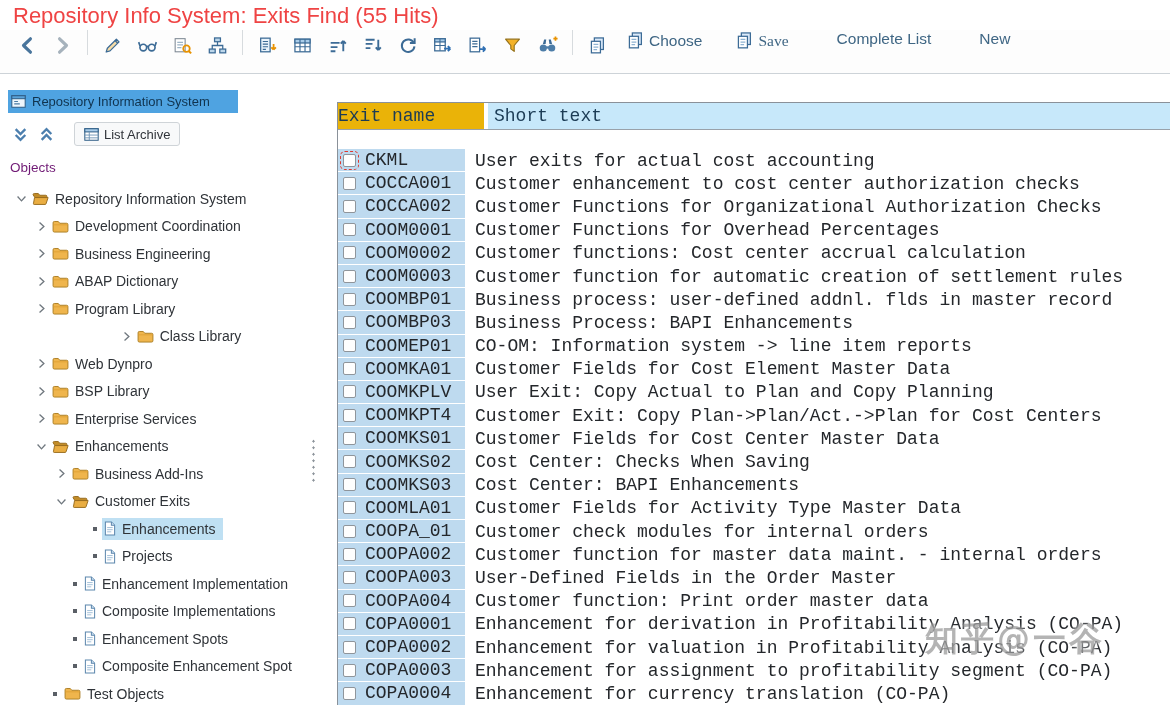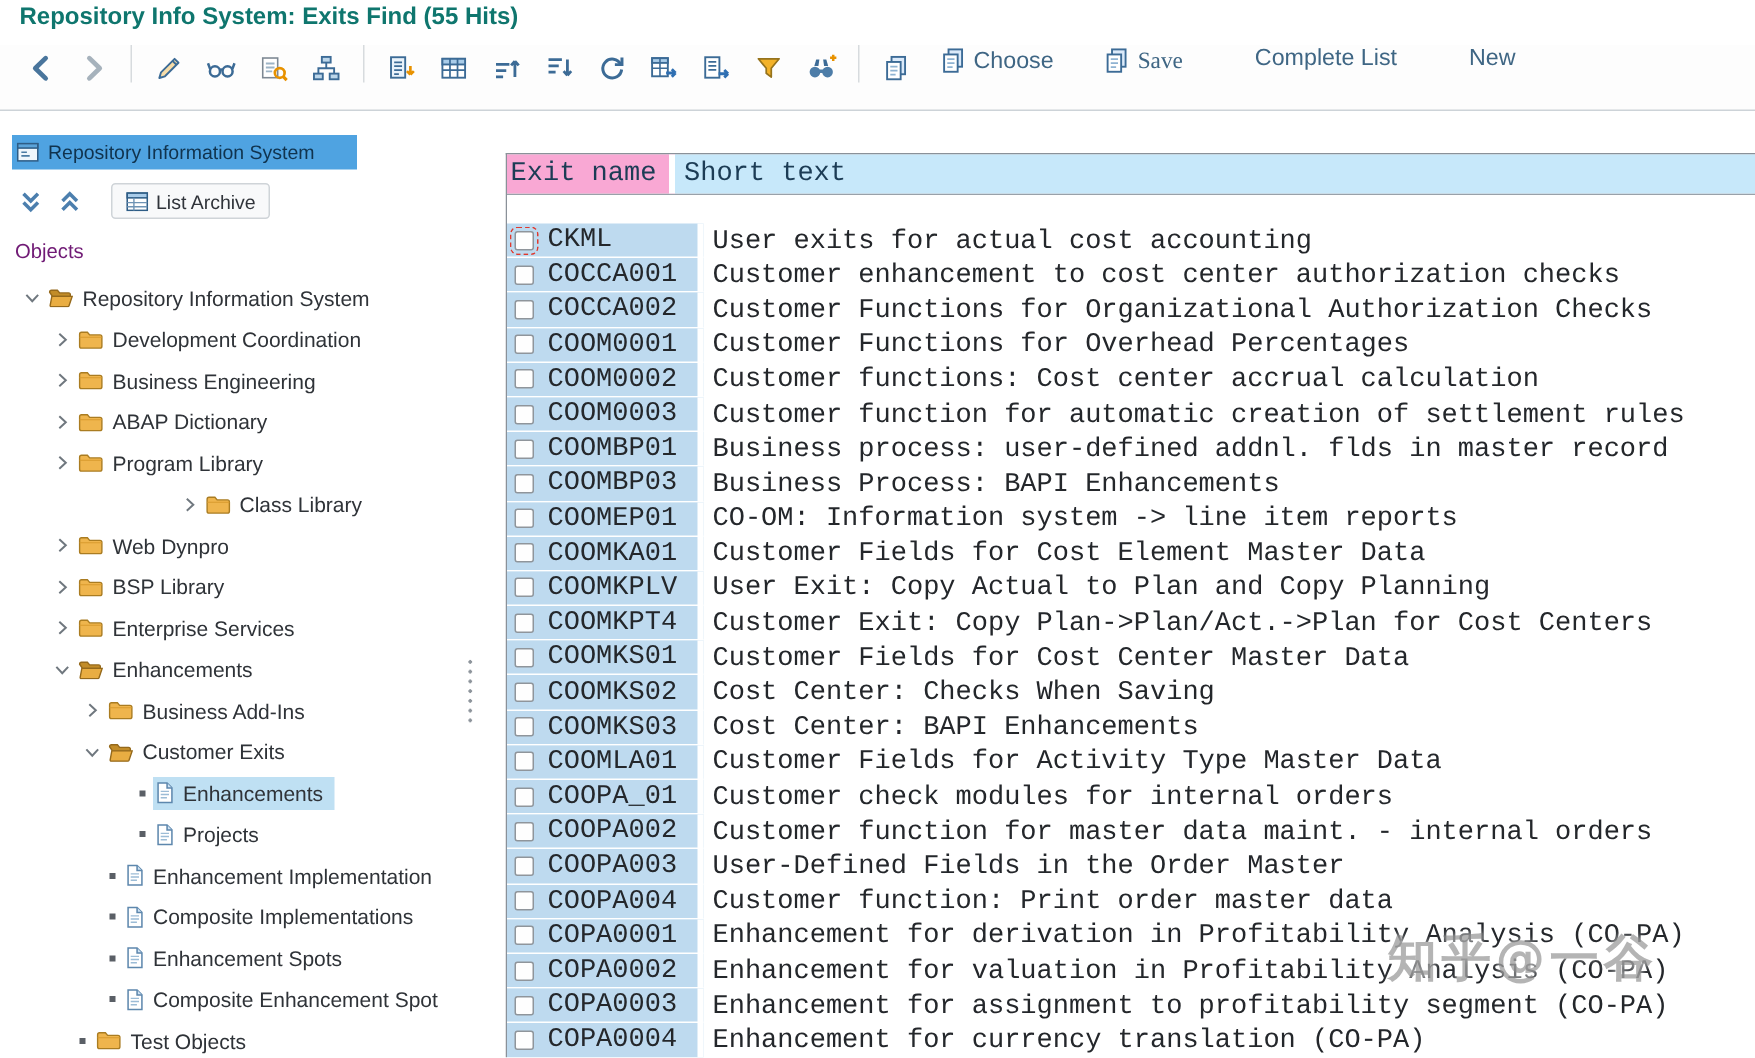--- a/index.html
+++ b/index.html
@@ -4,21 +4,21 @@
 <style>
   * { box-sizing: border-box; }
   html,body { margin:0; padding:0; }
   body {
     width:1170px; height:705px; overflow:hidden; position:relative;
     background:#ffffff;
     font-family:"Liberation Sans","DejaVu Sans",sans-serif;
   }
 
   
-  .titlebar { height:30px; padding:3px 0 0 13px; font-size:16px; color:#0f766e; white-space:nowrap;font-weight:bold; }
+  .titlebar { height:30px; padding:3px 0 0 13px; font-size:22px; color:#ef4444; white-space:nowrap; }
 
   
   .toolbar { height:44px; display:flex; align-items:flex-start; padding:0 10px; border-bottom:1px solid #cdd3d8; background:#fdfdfd; }
   .tb-btn { width:31px; height:31px; border:none; background:transparent; display:flex; align-items:center; justify-content:center; padding:0; margin:0 2px; cursor:pointer; border-radius:3px; }
   .tb-ico { display:flex; }
   .tb-ico svg { width:21px; height:21px; }
   .tb-sep { width:1px; height:25px; background:#d7dbde; margin:0 7px; }
   .tb-combo { display:flex; align-items:center; gap:3px; margin:0 4px; cursor:pointer; }
   .tb-combo-label, .tb-text { font-size:15.5px; color:#3f6684; white-space:nowrap; }
   .tb-text { cursor:pointer; }
@@ -52,21 +52,21 @@
 
   .splitter { position:absolute; left:311px; top:364px; width:5px; height:46px;
     background-image:radial-gradient(circle,#8d949b 1.1px,transparent 1.3px);
     background-size:5px 6.5px; cursor:col-resize; }
 
   
   .main { position:absolute; left:337px; top:28px; width:833px; height:603px; overflow:hidden; }
   .grid { width:853px; border:1px solid #8a9199; border-right:none; }
   .hrow { display:flex; height:27px; border-bottom:1px solid #99a1a9;
     font-family:"Liberation Mono","DejaVu Sans Mono",monospace; font-size:18px; color:#1c3c55; }
-  .h1 { width:112px; background:#f9a8d4; border-right:4px solid #fff; text-align:center; padding-right:6px; line-height:26px; flex:none; }
+  .h1 { width:150px; background:#eab308; border-right:4px solid #fff; text-align:left; padding-right:6px; line-height:26px; flex:none; }
   .h2 { flex:1; background:#c7e8fa; padding-left:6px; line-height:26px; }
   .gaprow { height:19px; background:#fff; }
   .trow { display:flex; height:23.2px; font-family:"Liberation Mono","DejaVu Sans Mono",monospace; font-size:18px; color:#24272b; }
   .c1 { width:131px; background:#bedaef; border-right:4px solid #fff; border-bottom:1px solid #fff; display:flex; align-items:center; flex:none; }
   .checkbox { width:13px; height:13px; background:#fefefe; border:1px solid #8f959b; border-radius:2px; margin-left:5px; flex:none; }
   .checkbox.focused { outline:1.5px dashed #e0392e; outline-offset:2px; }
   .exit-name { margin-left:9px; }
   .c2 { flex:1; display:flex; align-items:center; padding-left:6px; white-space:nowrap; overflow:hidden; }
 
   .watermark { position:absolute; left:925px; top:617px; font-size:33px; font-weight:bold; letter-spacing:3px;

